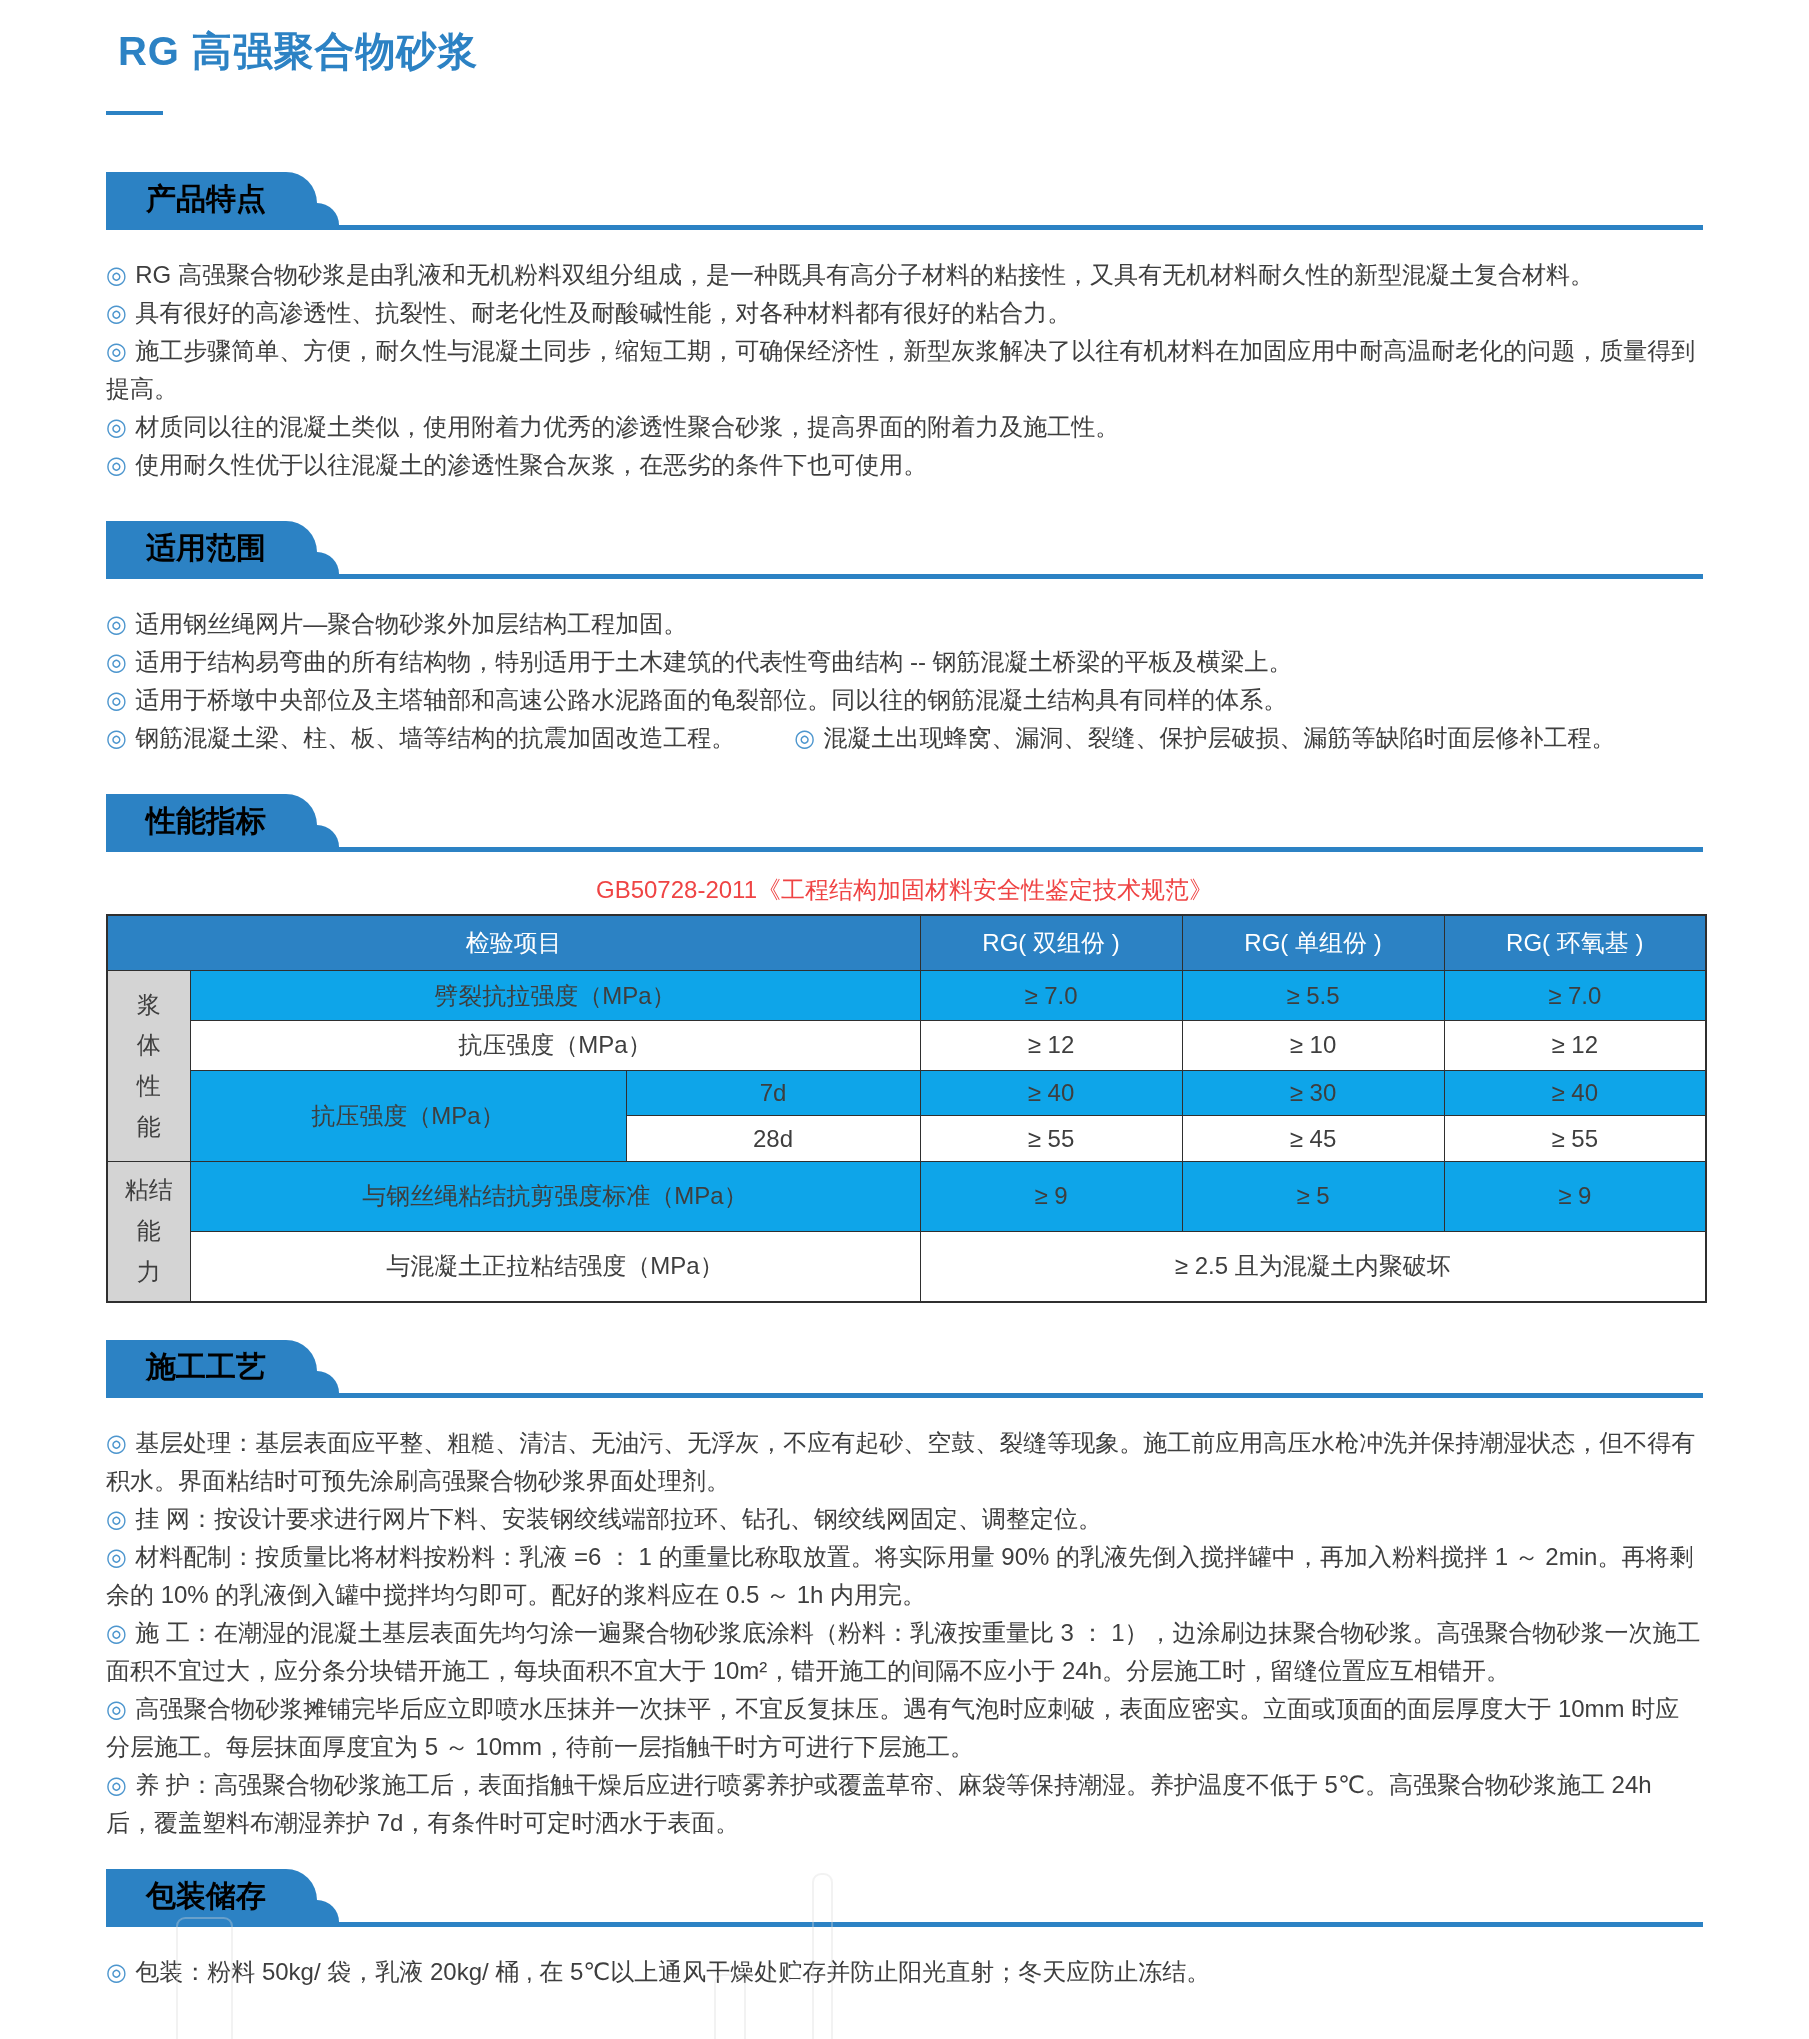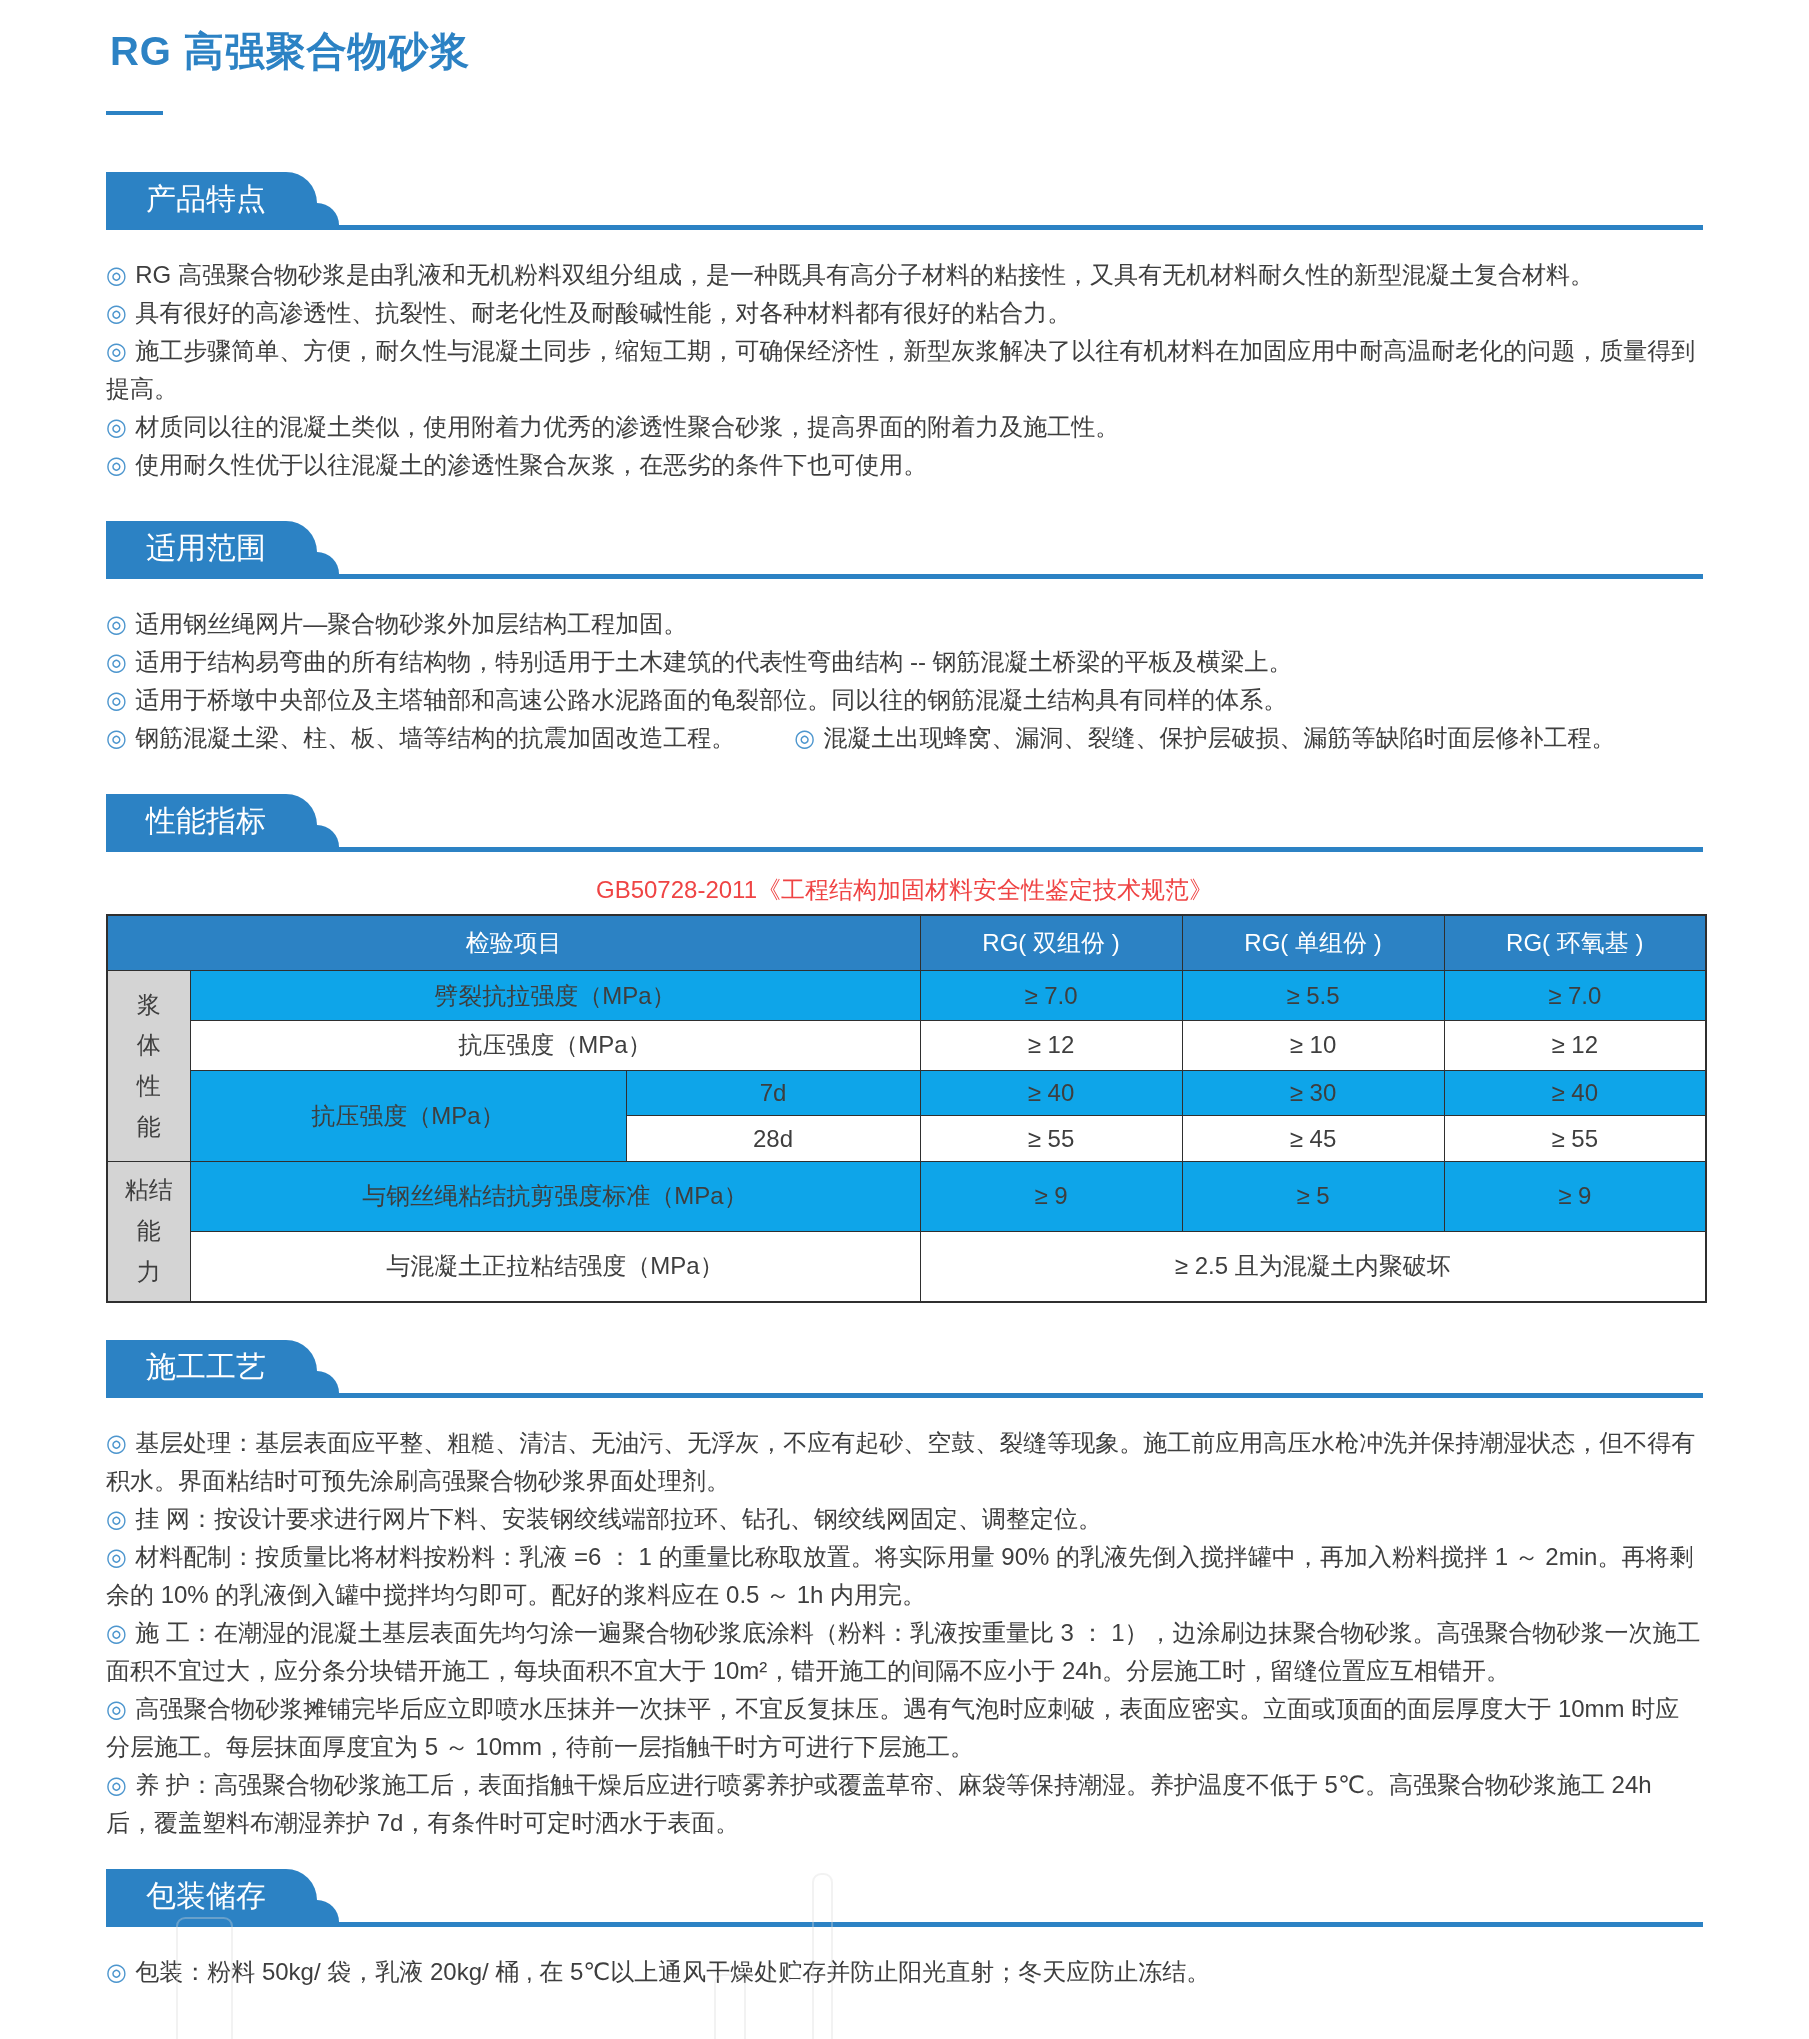--- a/index.html
+++ b/index.html
@@ -5,31 +5,31 @@
   html,body{margin:0;padding:0;}
   body{
     width:1809px;height:2040px;background:#ffffff;overflow:hidden;position:relative;
     font-family:"Liberation Sans","DejaVu Sans",sans-serif;
     color:#3e3e3e;
   }
   .content{padding:14.7px 106px 0 106px;}
 
   .page-title{
     color:#2c82c4;font-size:40px;font-weight:bold;letter-spacing:0.9px;
-    margin:13px 0 0 4px;line-height:1.15;
+    margin:13px 0 0 12px;line-height:1.15;
   }
   .title-underline{width:57px;height:4.6px;background:#2c82c4;margin-top:37px;}
 
   .sec-head{border-bottom:5.5px solid #2c82c4;position:relative;}
   .mt-first{margin-top:57px;}
   .mt-sec{margin-top:37px;}
   .mt-last{margin-top:27.5px;}
   .badge{
-    position:relative;display:inline-block;background:#2c82c4;color:#ffffff;
-    font-size:30px;font-weight:normal;line-height:1;
+    position:relative;display:inline-block;background:#2c82c4;color:#000000;
+    font-size:30px;font-weight:bold;line-height:1;
     padding:12px 51px 11px 40px;border-top-right-radius:31px;
   }
   .badge::after{
     content:"";position:absolute;right:-22px;bottom:0;width:22px;height:22px;
     background:#2c82c4;border-top-right-radius:100%;
   }
 
   .bullets{margin-top:26px;}
   .bullet{margin:0;font-size:24px;line-height:38px;color:#3e3e3e;}
   .marker{color:#4d96ce;margin-right:8.3px;}

